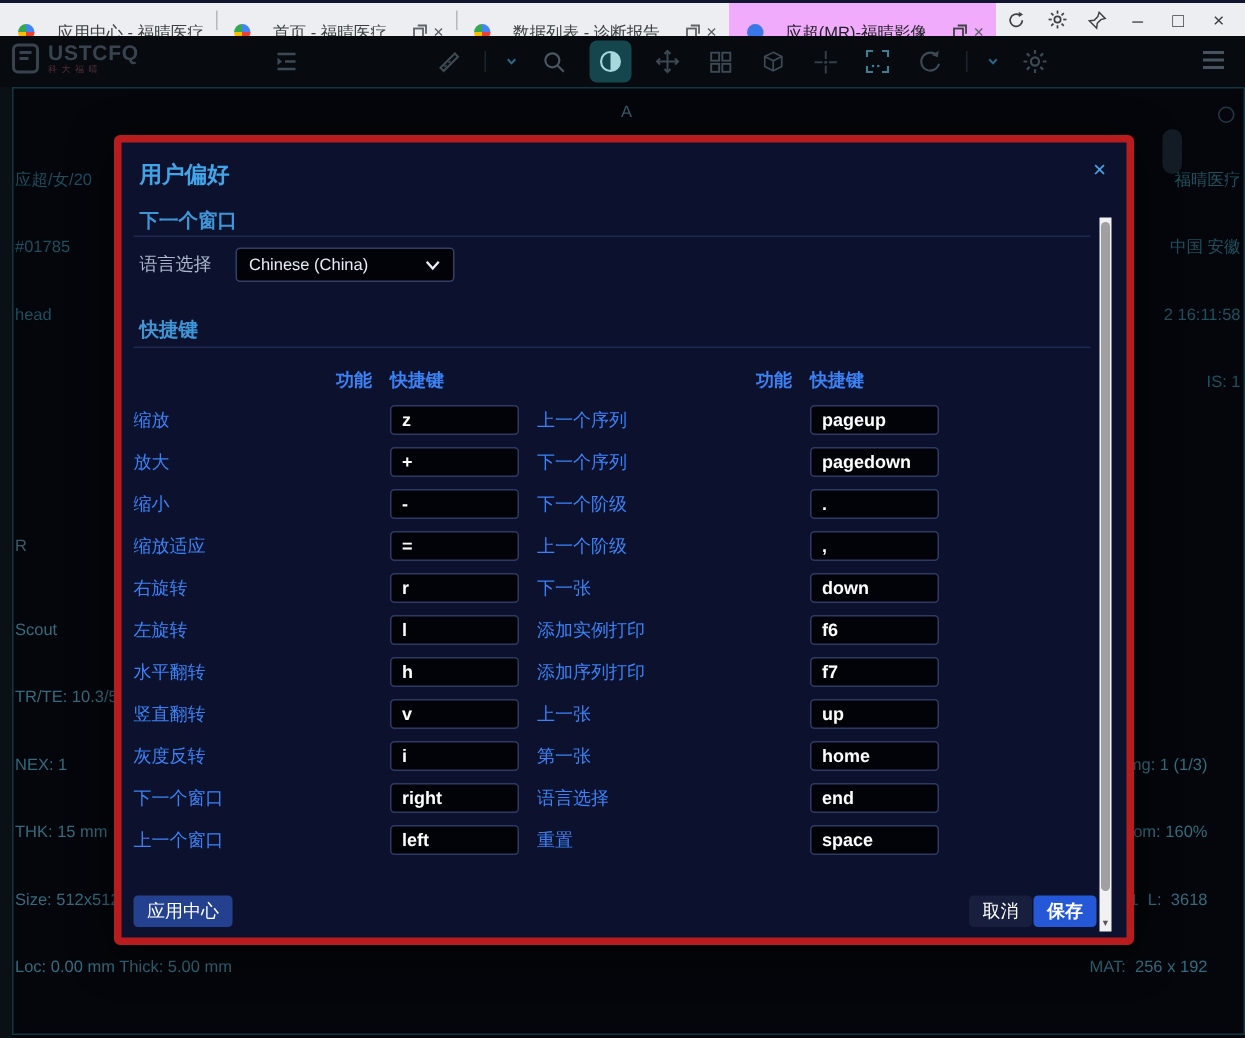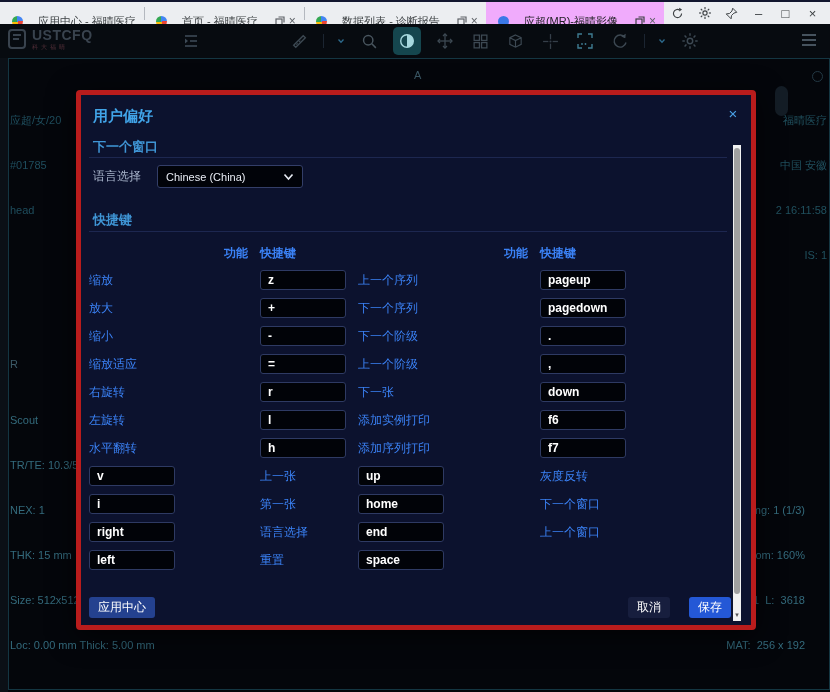--- a/index.html
+++ b/index.html
@@ -75,21 +75,21 @@
   .g-head { font-size:12px; font-weight:bold; color:#3b82f6; }
   .g-head.fn { text-align:right; }
   .sc-label { font-size:12px; color:#3b82f6; }
   .sc-input { width:86px; height:20px; background:#010308; border:1px solid #2e3a63; border-radius:3px;
     color:#ffffff; font-size:12px; font-weight:600; padding:0 7px; font-family:"Liberation Sans", sans-serif; outline:none; }
   .dlg-footer { position:absolute; left:8px; right:20px; bottom:7px; display:flex; align-items:center; }
   .btn { border:none; border-radius:3px; font-size:12px; color:#fff; height:21px; padding:0 9px;
     font-family:"Liberation Sans", sans-serif; }
   .btn-default { background:#24418f; }
   .btn-cancel { background:#171e3e; margin-left:auto; }
-  .btn-save { background:#2458d6; margin-left:19px; font-weight:normal; }
+  .btn-save { background:#2458d6; margin-left:1px; font-weight:bold; }
   .dlg-scrollbar { position:absolute; right:10px; top:50px; bottom:4px; width:8px; background:#f1f1f1; }
   .dlg-thumb { position:absolute; left:1px; top:3px; width:6px; height:calc(100% - 30px); background:#a0a0a0; border-radius:3px; }
   .dlg-arrow { position:absolute; left:0; bottom:2px; width:8px; text-align:center; font-size:7px; color:#555; }
 
   svg { display:block; }
 </style>
 </head>
 <body>
 
 <div class="screen">
@@ -394,20 +394,21 @@
       <span class="sc-label">左旋转</span>
       <input class="sc-input" value="l" style="">
       <span class="sc-label">添加实例打印</span>
       <input class="sc-input" value="f6" style="">
 
       <span class="sc-label">水平翻转</span>
       <input class="sc-input" value="h" style="">
       <span class="sc-label">添加序列打印</span>
       <input class="sc-input" value="f7" style="">
 
+      <span class="sc-label">竖直翻转</span>
       <input class="sc-input" value="v" style="">
       <span class="sc-label">上一张</span>
       <input class="sc-input" value="up" style="">
 
       <span class="sc-label">灰度反转</span>
       <input class="sc-input" value="i" style="">
       <span class="sc-label">第一张</span>
       <input class="sc-input" value="home" style="">
 
       <span class="sc-label">下一个窗口</span>

